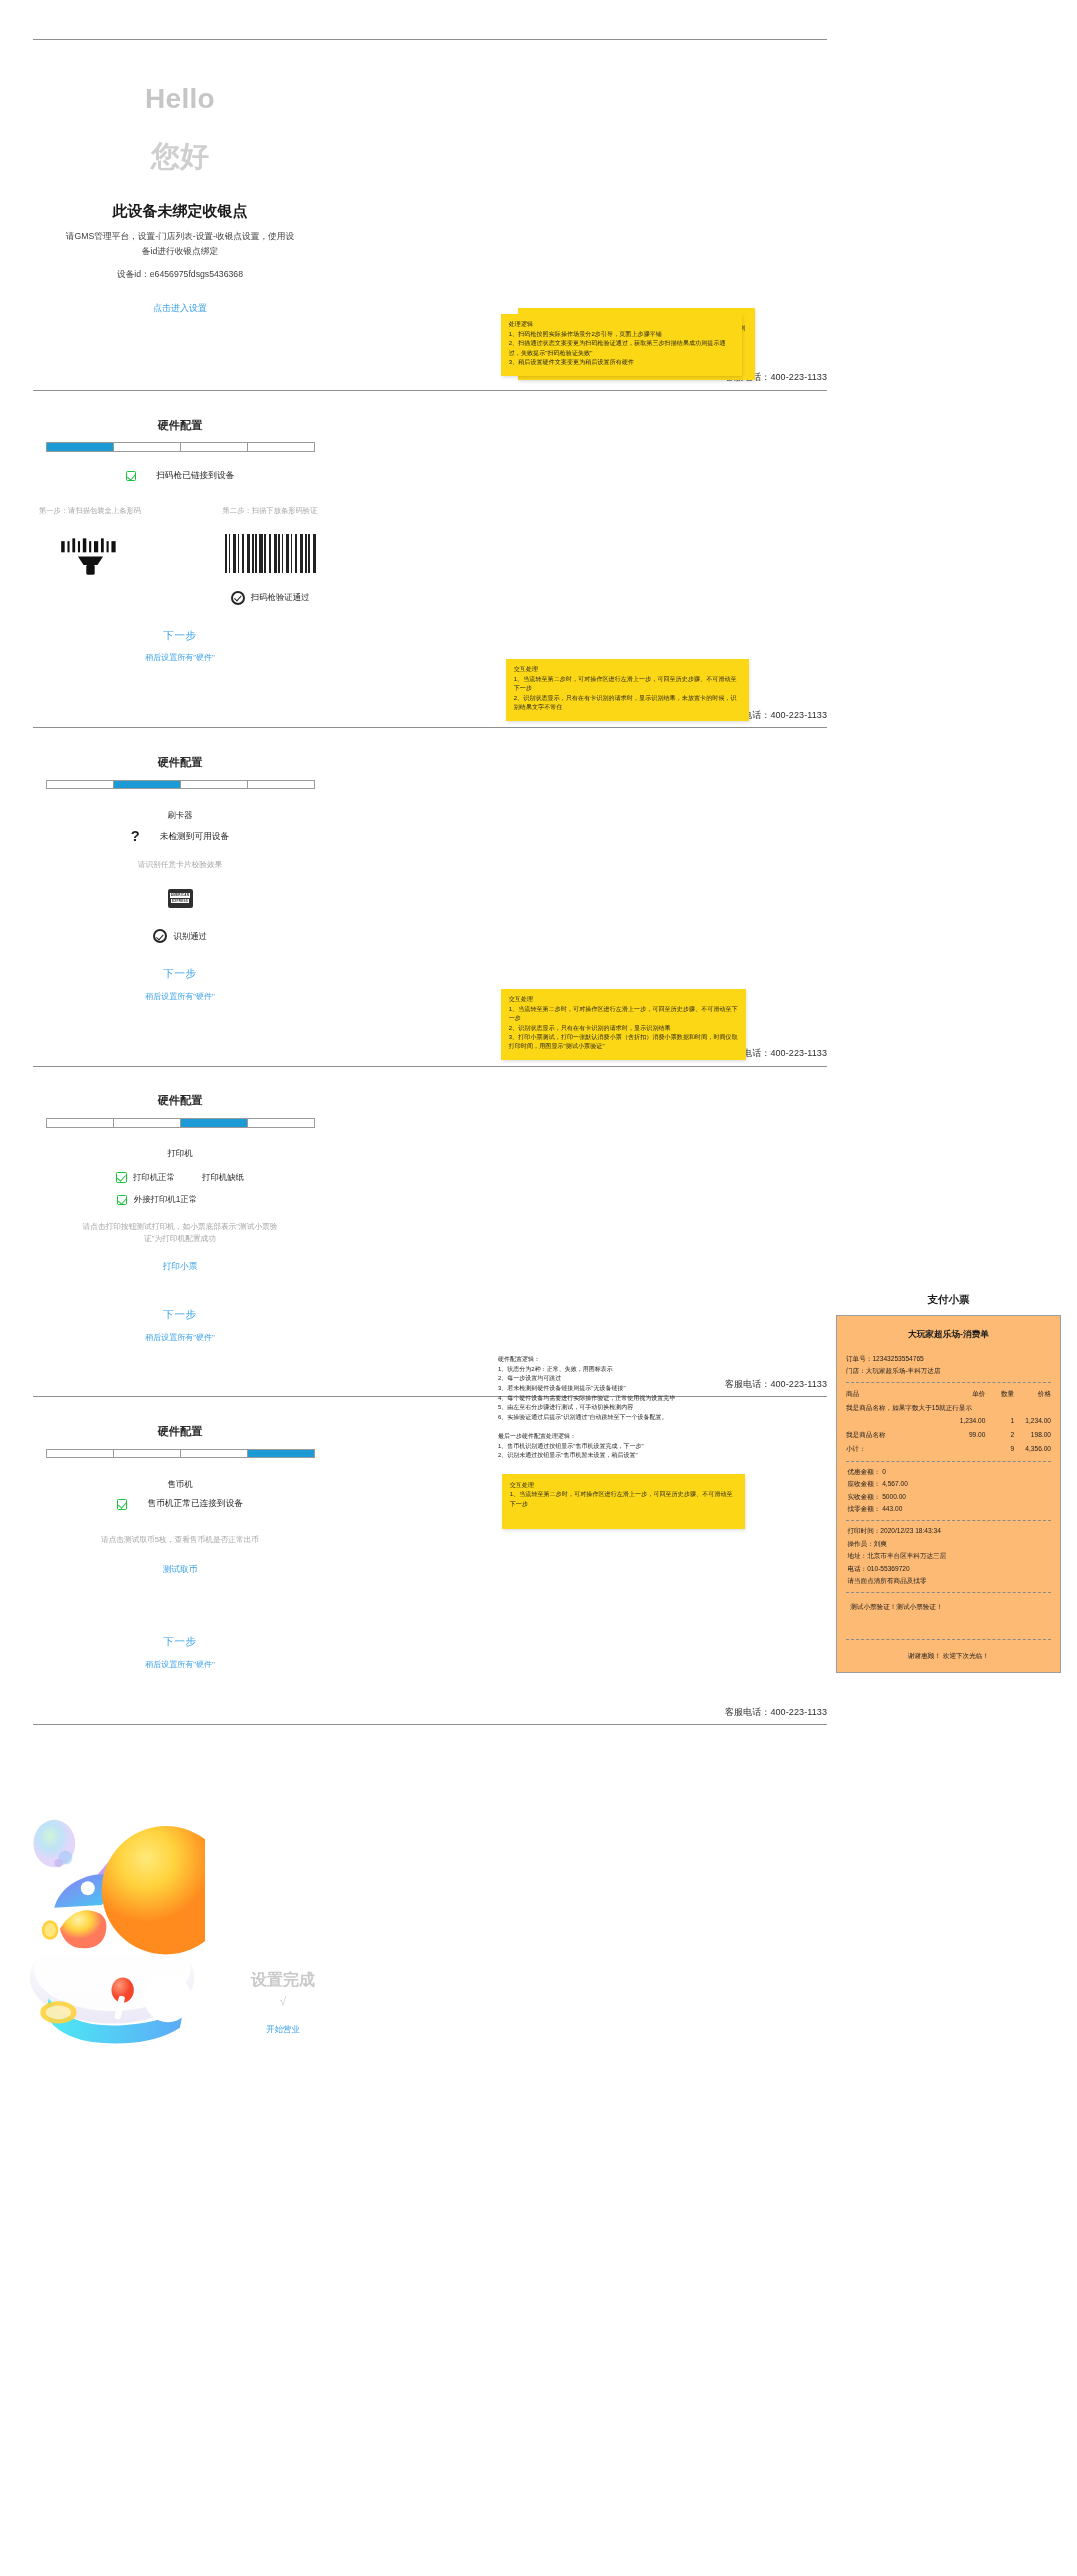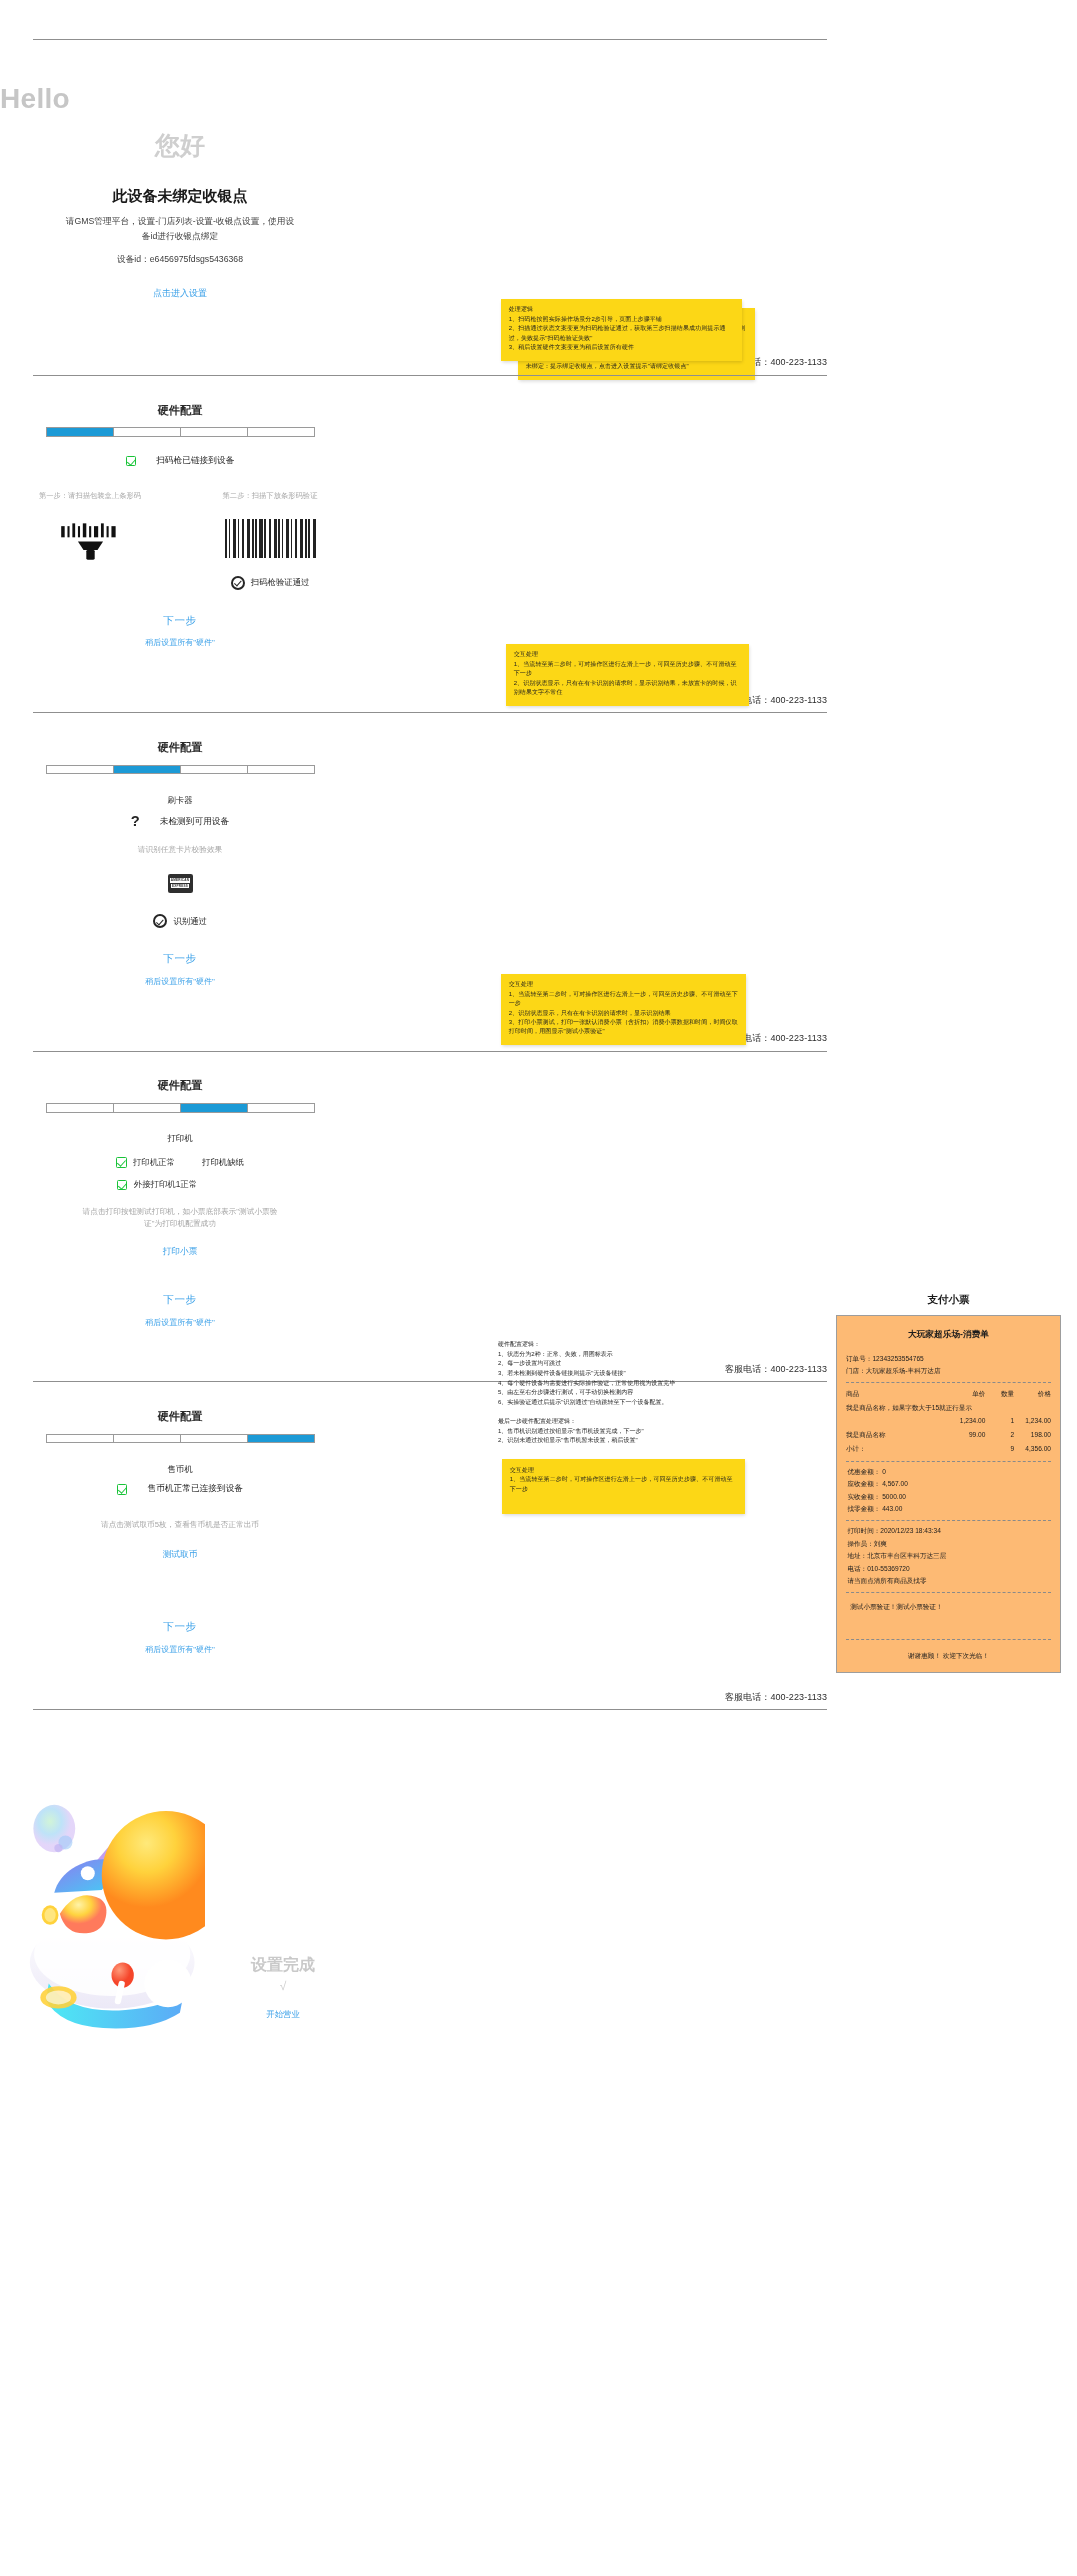--- a/index.html
+++ b/index.html
@@ -41,28 +41,29 @@
     padding: 4.2px 0 5.6px 0;
     letter-spacing: 0.1px;
   }
 
   
   .s1 { padding-top: 39px; }
   .hello {
     font-size: 28px;
     font-weight: bold;
     color: #c6c6c6;
+    text-align: center;
     letter-spacing: 0.3px;
   }
   .nihao {
-    font-size: 25px;
+    font-size: 29px;
     font-weight: bold;
     color: #cfcfcf;
     text-align: center;
-    margin-top: 14px;
+    margin-top: 22px;
   }
   .bind-title {
     font-size: 15px;
     font-weight: bold;
     color: #1a1a1a;
     text-align: center;
     margin-top: 25px;
   }
   .bind-desc {
     font-size: 8.7px;

